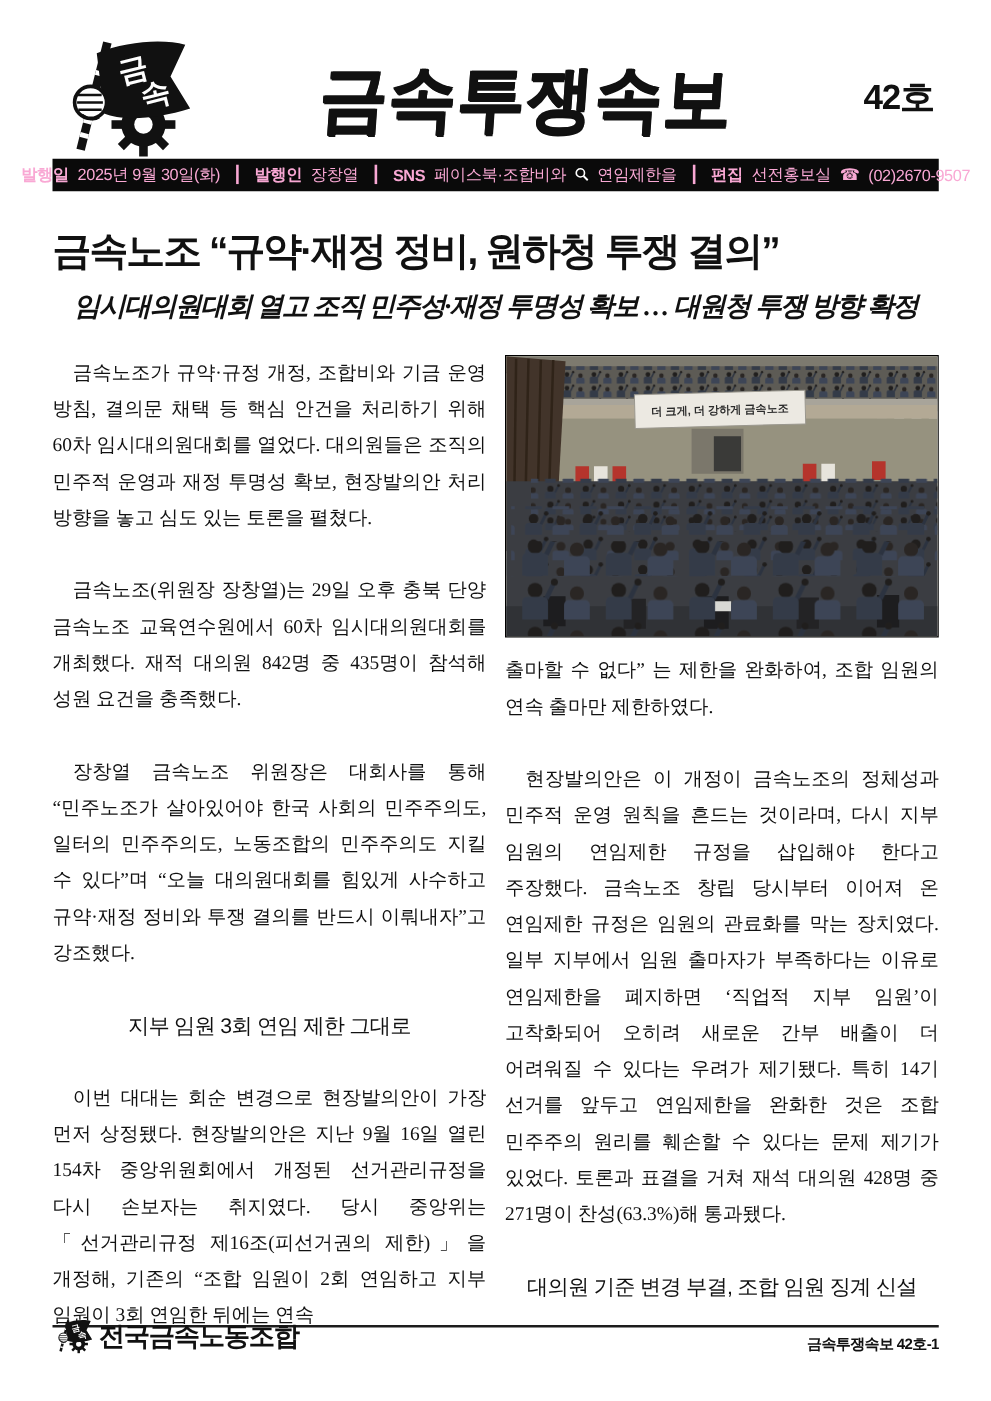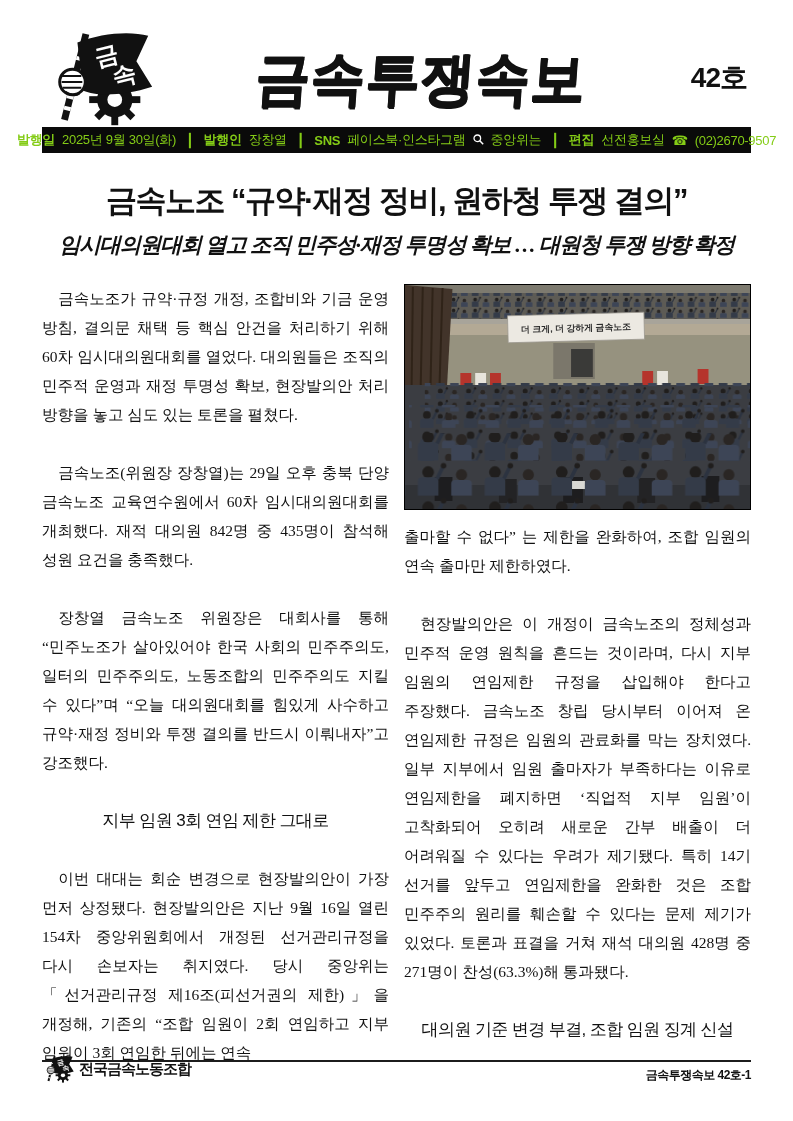--- a/index.html
+++ b/index.html
@@ -21,32 +21,32 @@
     text-shadow:1.4px 0 currentColor,0 1px currentColor,1px 1.4px currentColor;
     white-space:nowrap;
   }
   .m-issue{
     font-family:"Liberation Sans","DejaVu Sans",sans-serif;font-weight:bold;
     font-size:28px;letter-spacing:-1px;padding:0 4px 0 10px;white-space:nowrap;
   }
 
   
   .infobar{
-    margin-top:1px;background:#0a0a0a;color:#84cc16;height:26px;
+    margin-top:1px;background:#0a0a0a;color:#f9a8d4;height:26px;
     display:flex;align-items:center;justify-content:center;gap:7px;
     font-family:"Liberation Sans","DejaVu Sans",sans-serif;
     font-size:13px;letter-spacing:-0.3px;white-space:nowrap;
   }
   .infobar .lbl{font-weight:700;}
   .infobar .sep{font-weight:700;margin:0 3px;}
   .infobar .mag{display:inline-block;vertical-align:-1px;}
 
   
   .headline{
-    margin-top:30px;text-align:center;
+    margin-top:30px;text-align:left;
     font-family:"Liberation Sans","DejaVu Sans",sans-serif;font-weight:800;
     font-size:31px;letter-spacing:-1.5px;line-height:1.15;white-space:nowrap;
   }
   .subheadline{
     margin-top:11px;text-align:center;font-weight:700;
     font-size:21.5px;letter-spacing:-1.2px;white-space:nowrap;
     font-family:"Liberation Serif","DejaVu Serif",serif;
     font-style:italic;
   }
 
@@ -61,21 +61,21 @@
   }
   .crosshead.bottom{margin-top:29px;}
   figure.photo{margin:0 0 12px;border:1px solid #000;line-height:0;}
   figure.photo svg{display:block;}
 
   
   .footer{position:absolute;left:42px;right:42px;top:1060px;border-top:2px solid #1c1c1c;}
   .f-row{display:flex;justify-content:space-between;align-items:flex-start;padding-top:2px;}
   .f-org{display:flex;align-items:center;gap:3px;margin-top:-9px;
     font-family:Liberation Serif, serif;font-weight:800;
-    font-size:15px;letter-spacing:-1px;}
+    font-size:21px;letter-spacing:-1px;}
   .f-ref{font-family:"Liberation Sans","DejaVu Sans",sans-serif;font-weight:800;
     font-size:12px;letter-spacing:-0.5px;margin-top:3px;}
   .hiddefs{position:absolute;width:0;height:0;overflow:hidden;}
 </style>
 </head>
 <body>
 
 <svg class="hiddefs" aria-hidden="true">
   <defs>
     <g id="union-logo">
@@ -144,28 +144,28 @@
   </div>
 
   <div class="infobar">
     <span class="lbl">발행일</span>
     <span>2025년 9월 30일(화)</span>
     <span class="sep">┃</span>
     <span class="lbl">발행인</span>
     <span>장창열</span>
     <span class="sep">┃</span>
     <span class="lbl">SNS</span>
-    <span>페이스북·인스타그램</span>
+    <span>페이스북·조합비와</span>
     <span class="mag">
       <svg width="11" height="11" viewBox="0 0 11 11">
         <circle cx="4.3" cy="4.3" r="3.3" fill="none" stroke="#fff" stroke-width="1.3"></circle>
         <line x1="6.8" y1="6.8" x2="10.2" y2="10.2" stroke="#fff" stroke-width="1.5"></line>
       </svg>
     </span>
-    <span>중앙위는</span>
+    <span>연임제한을</span>
     <span class="sep">┃</span>
     <span class="lbl">편집</span>
     <span>선전홍보실</span>
     <span>☎</span>
     <span>(02)2670-9507</span>
   </div>
 
   <div class="headline">금속노조  “규약·재정 정비, 원하청 투쟁 결의”</div>
   <div class="subheadline">임시대의원대회 열고 조직 민주성·재정 투명성 확보 … 대원청 투쟁 방향 확정</div>
 

